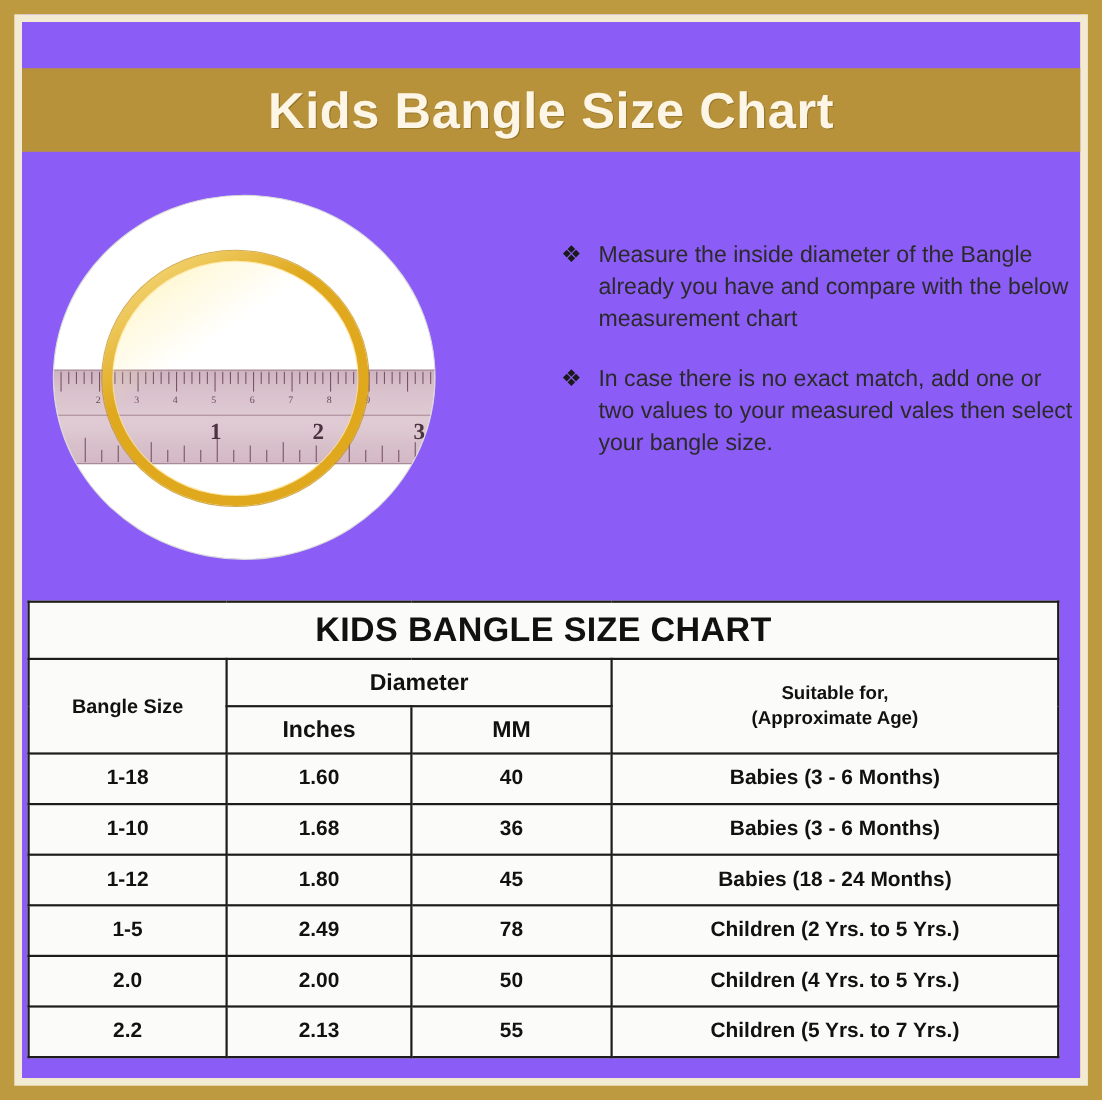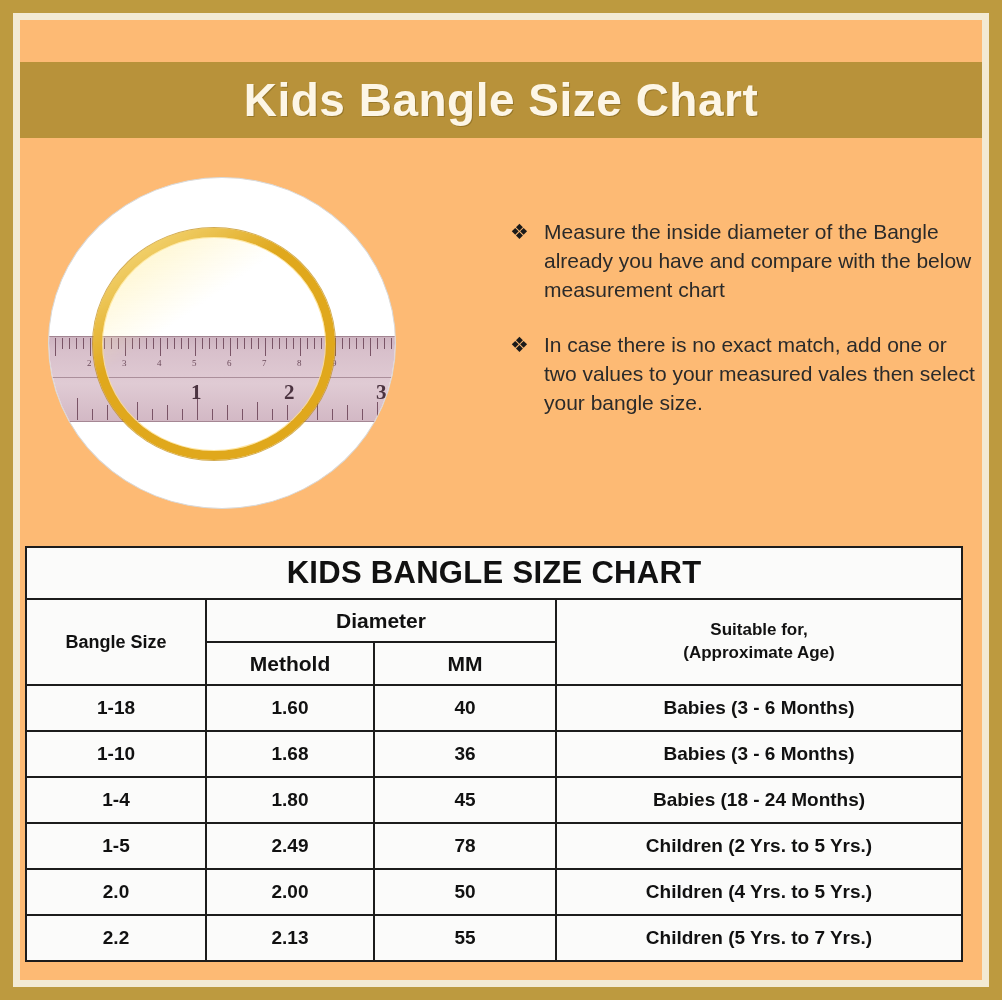--- a/index.html
+++ b/index.html
@@ -11,21 +11,21 @@
   body {
     font-family: "Liberation Sans", "DejaVu Sans", sans-serif;
   }
 
   
   .page {
     position: relative;
     width: 1002px;
     height: 1000px;
     box-sizing: border-box;
-    background: #fdba74;
+    background: #8b5cf6;
     overflow: hidden;
   }
 
   
   .frame-bar {
     position: absolute;
     background: #bd9a3f;
   }
   .frame-top    { left: 0;  top: 0;    width: 1002px; height: 13px; }
   .frame-bottom { left: 0;  bottom: 0; width: 1002px; height: 20px; }
@@ -373,38 +373,38 @@
         </tr>
         <tr>
           <td class="hdr" rowspan="2">Bangle Size</td>
           <td class="hdr-small" colspan="2">Diameter</td>
           <td class="hdr-two" rowspan="2">
             <span>Suitable for,</span><br>
             <span>(Approximate Age)</span>
           </td>
         </tr>
         <tr>
-          <td class="hdr-small">Methold</td>
+          <td class="hdr-small">Inches</td>
           <td class="hdr-small">MM</td>
         </tr>
 
         <tr>
           <td class="data-cell">1-18</td>
           <td class="data-cell">1.60</td>
           <td class="data-cell">40</td>
           <td class="data-cell">Babies (3 - 6 Months)</td>
         </tr>
         <tr>
           <td class="data-cell">1-10</td>
           <td class="data-cell">1.68</td>
           <td class="data-cell">36</td>
           <td class="data-cell">Babies (3 - 6 Months)</td>
         </tr>
         <tr>
-          <td class="data-cell">1-4</td>
+          <td class="data-cell">1-12</td>
           <td class="data-cell">1.80</td>
           <td class="data-cell">45</td>
           <td class="data-cell">Babies (18 - 24 Months)</td>
         </tr>
         <tr>
           <td class="data-cell">1-5</td>
           <td class="data-cell">2.49</td>
           <td class="data-cell">78</td>
           <td class="data-cell">Children (2 Yrs. to 5 Yrs.)</td>
         </tr>

